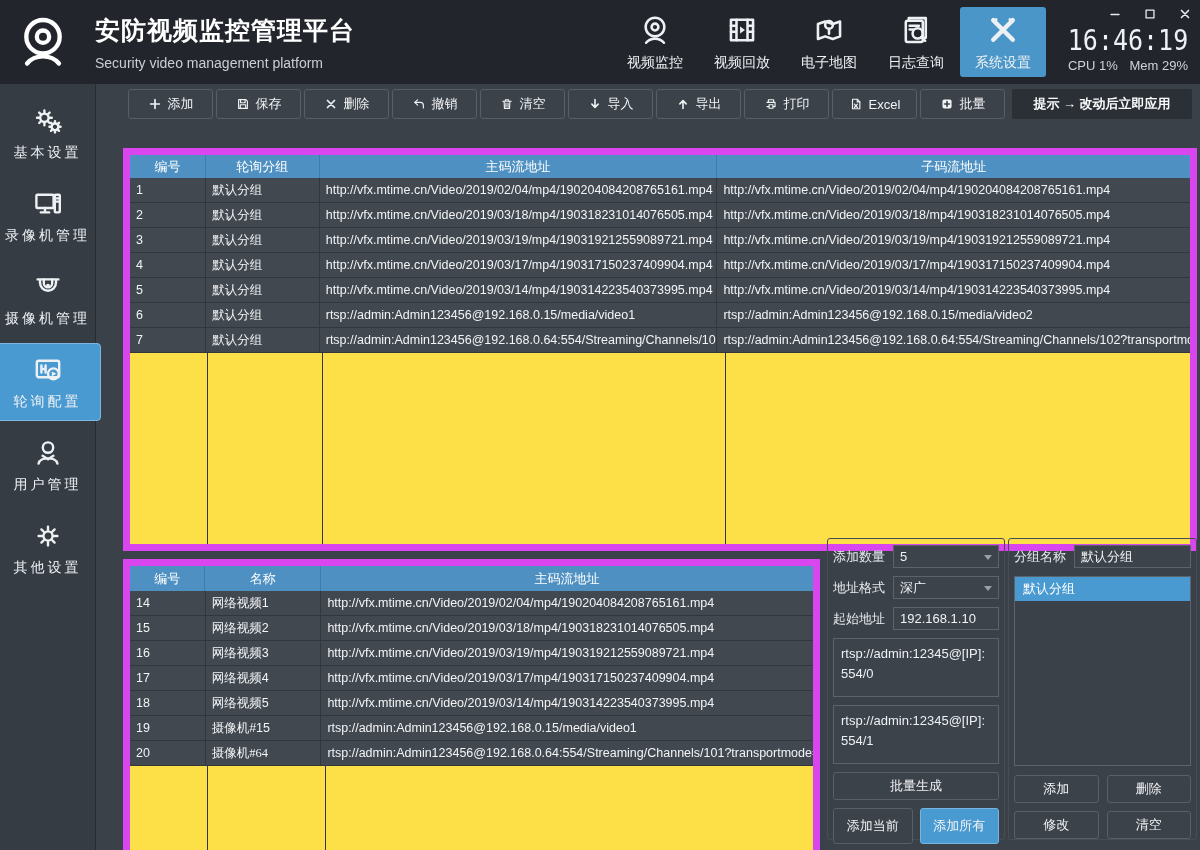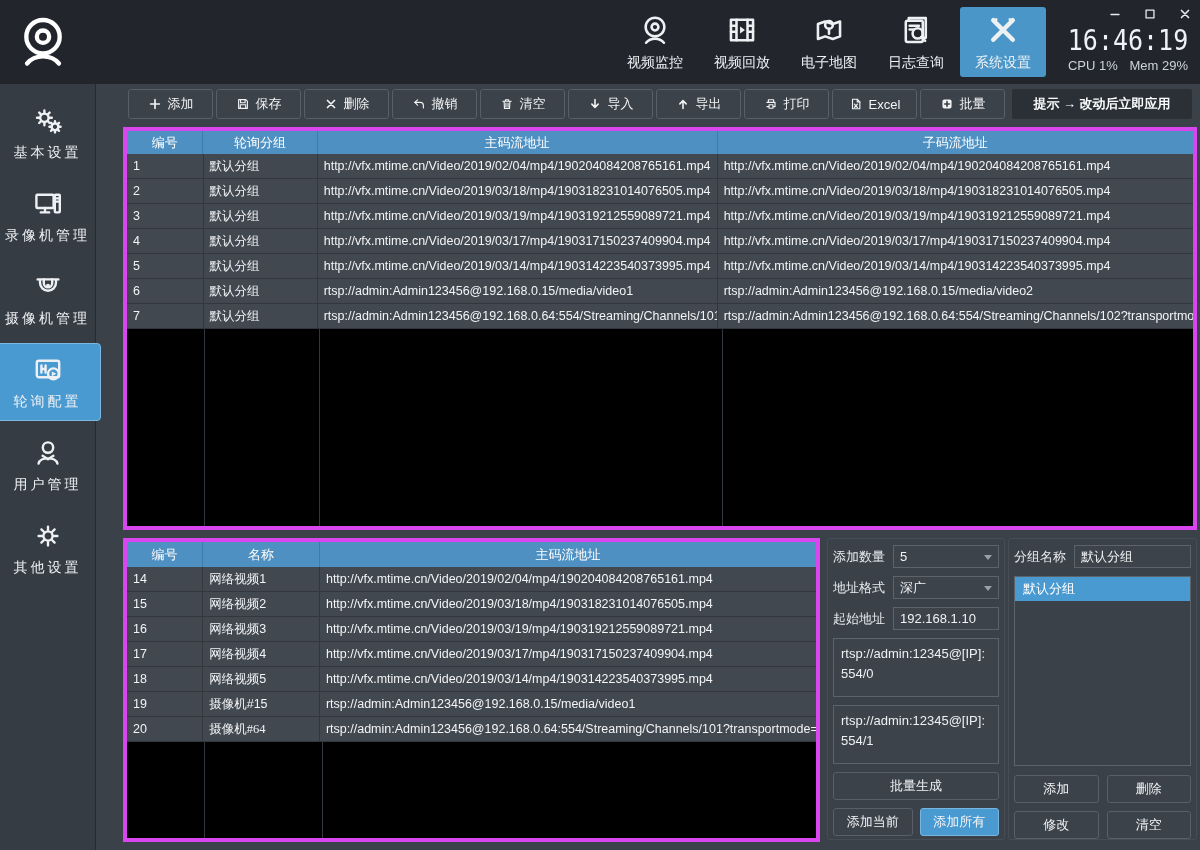--- a/index.html
+++ b/index.html
@@ -39,21 +39,21 @@
   
   .toolbar { position:absolute; left:128px; top:89px; display:flex; gap:3px; z-index:3; }
   .tbtn { width:85px; height:30px; background:#3b424a; border:1px solid #595f67;
           border-radius:3px; display:flex; align-items:center; justify-content:center;
           gap:6px; font-size:13px; color:#f2f3f5; }
   .hint { position:absolute; left:1012px; top:89px; width:180px; height:30px;
           background:#2b3036; border-radius:2px; display:flex; align-items:center;
           justify-content:center; font-size:13px; font-weight:bold; color:#fafbfc; z-index:3; }
 
   
-  .dtable { position:absolute; background:#000000; border:4px solid #d946ef; overflow:hidden; }
+  .dtable { position:absolute; background:#fde047; border:7px solid #d946ef; overflow:hidden;margin-top:21px; }
   .dtable .vline { position:absolute; top:0; bottom:0; width:1px; background:#31373d; z-index:0; }
   .thead { position:relative; display:flex; background:#4e90c2; z-index:2; }
   .th { display:flex; align-items:center; justify-content:center; font-size:13px;
         color:#fff; border-right:1px solid #3f7cab; height:100%; }
   .th:last-child { border-right:none; }
   .trow { position:relative; display:flex; background:#424850;
           border-bottom:1px solid #31373d; z-index:1; }
   .td { display:flex; align-items:center; padding:0 6px; font-size:12.5px; color:#f2f4f6;
         white-space:nowrap; overflow:hidden; border-right:1px solid #31373d; height:100%; }
   .td:last-child { border-right:none; }
@@ -72,21 +72,21 @@
             border-left:4px solid transparent; border-right:4px solid transparent;
             border-top:5px solid #98a0a8; }
   input.tinput { font-family:"Liberation Sans", sans-serif; outline:none; width:100%; }
   .ta { height:59px; background:#3c434b; border:1px solid #5c636b; margin-bottom:8px;
         padding:5px 7px; font-size:13px; line-height:1.55; color:#eef1f4;
         word-break:break-all; overflow:hidden; }
   .wide-btn { width:100%; height:28px; background:#3b424a; border:1px solid #595f67;
         border-radius:3px; display:flex; align-items:center; justify-content:center;
         font-size:13px; color:#f2f3f5; margin-bottom:8px; }
   .btn-row { display:flex; gap:7px; }
-  .half-btn { flex:1; height:28px; background:#3b424a; border:1px solid #595f67;
+  .half-btn { flex:1; height:36px; background:#3b424a; border:1px solid #595f67;
         border-radius:3px; display:flex; align-items:center; justify-content:center;
         font-size:13px; color:#f2f3f5; }
   .half-btn.primary { background:#4a9ad2; border-color:#77b5e0; }
 
   
   #group-panel { left:1008px; top:538px; width:189px; height:302px; }
   .listbox { height:190px; background:#3b4148; border:1px solid #5c636b;
              margin-bottom:9px; overflow:hidden; }
   .list-item { height:24px; display:flex; align-items:center; padding:0 8px;
                font-size:13px; color:#fff; }
@@ -100,20 +100,24 @@
 
 <div class="page">
 
   <div class="topbar">
     <div class="logo">
       <svg width="58" height="58" viewBox="0 0 16 16" fill="none" stroke="currentColor" stroke-width="1.2" stroke-linecap="round" stroke-linejoin="round">
           <circle cx="8" cy="6.8" r="4.6"></circle>
           <circle cx="8" cy="6.8" r="1.7"></circle>
           <path d="M3.6 14.2c2.2-2.6 6.6-2.6 8.8 0"></path>
         </svg>
+    </div>
+    <div class="titles">
+      <div class="app-title">安防视频监控管理平台</div>
+      <div class="app-subtitle">Security video management platform</div>
     </div>
     <div class="topnav" id="topnav">
         <div class="nav-item">
           <svg width="34" height="34" viewBox="0 0 16 16" fill="none" stroke="currentColor" stroke-width="1.2" stroke-linecap="round" stroke-linejoin="round">
             <circle cx="8" cy="6.6" r="4.4"></circle>
             <circle cx="8" cy="6.6" r="1.6"></circle>
             <path d="M3.8 14c2.1-2.5 6.3-2.5 8.4 0"></path>
           </svg>
           <span>视频监控</span>
         </div>

